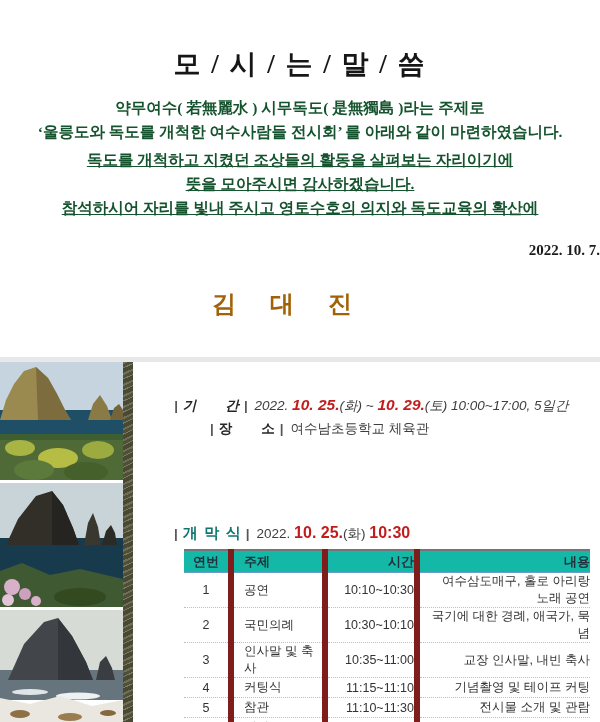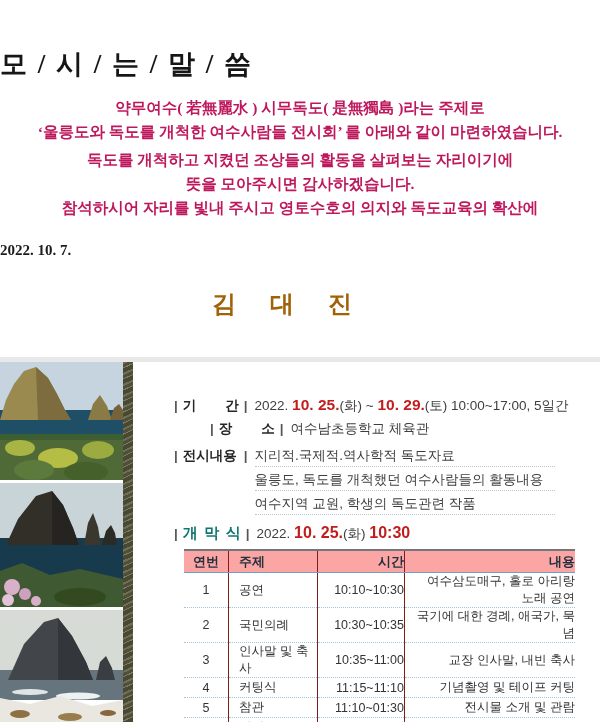--- a/index.html
+++ b/index.html
@@ -1,28 +1,28 @@
 <!DOCTYPE html>
 <html><head>
 <meta charset="utf-8">
 <style>
   html,body{margin:0;padding:0;background:#fff;}
   .canvas{position:relative;width:600px;height:722px;background:#ffffff;overflow:hidden;
           font-family:"Liberation Sans","DejaVu Sans",sans-serif;}
 
   
   .serif{font-family:"Liberation Serif","DejaVu Serif",serif;}
-  .title{position:absolute;top:46px;left:0;width:600px;text-align:left;
+  .title{position:absolute;top:46px;left:0;width:600px;text-align:center;
          font-weight:600;font-size:27px;color:#161616;letter-spacing:2px;}
-  .para{position:absolute;left:0;width:600px;text-align:center;color:#be185d;
+  .para{position:absolute;left:0;width:600px;text-align:center;color:#14532d;
         font-weight:700;font-size:15.5px;}
   .para .ln{line-height:24px;height:24px;}
   .intro{top:96px;}
-  .bodytxt{top:148px;}
-  .datep{position:absolute;top:242px;left:0;width:600px;text-align:left;
+  .bodytxt{top:148px;text-decoration:underline;}
+  .datep{position:absolute;top:242px;left:0;width:600px;text-align:right;
          font-weight:700;font-size:15px;color:#1c1c1c;}
   .sig{position:absolute;top:288px;left:186px;white-space:nowrap;}
   .sig .org{display:inline-block;vertical-align:middle;font-weight:600;font-size:14.5px;
             color:#1a1a1a;letter-spacing:3px;line-height:16px;}
   .sig .name{display:inline-block;vertical-align:middle;margin-left:26px;font-weight:600;
              font-size:24px;color:#a16207;letter-spacing:14px;}
 
   
   .divider{position:absolute;top:357px;left:0;width:600px;height:5px;background:#e8e8e8;}
 
@@ -35,39 +35,39 @@
   .strip{position:absolute;left:123px;top:362px;width:10px;height:360px;background:#57573f;
          background-image:repeating-linear-gradient(155deg,#6f6f55 0 2px,#50503a 2px 5px,#7b7b60 5px 6px,#484834 6px 10px);}
 
   
   .inforow{position:absolute;left:174px;white-space:nowrap;font-size:13.5px;color:#3e3e3e;}
   .bar{color:#555;font-weight:700;}
   .lbl{display:inline-block;width:56px;margin:0 5px;text-align:justify;text-align-last:justify;
        font-weight:700;color:#262626;}
   .val{margin-left:7px;}
   .red{color:#c21d1d;font-weight:700;font-size:15.5px;}
-  .row-period{top:396px;}
+  .row-period{top:396px;font-style:italic;}
   .row-place{top:420px;margin-left:36px;}
   .row-exhibit{top:447px;}
   .row-exhibit .exlines{display:inline-block;vertical-align:top;margin-left:7px;}
   .exline{width:300px;line-height:17px;padding-bottom:2px;border-bottom:1px dotted #b4c6d4;
           margin-bottom:4px;}
   .row-opening{top:524px;font-size:13.5px;}
   .row-opening .lbl{color:#0f766e;font-size:15px;width:58px;}
   .row-opening .red{font-size:16px;}
 
   
   .sched{position:absolute;left:184px;top:549px;width:367px;border-collapse:collapse;
          table-layout:fixed;font-size:12.5px;color:#333;
          border-top:2px solid #737578;border-bottom:1px solid #8ba3b5;}
-  .sched th{background:#fca5a5;color:#21303d;font-weight:700;height:21px;padding:0;
+  .sched th{background:#14b8a6;color:#21303d;font-weight:700;height:21px;padding:0;
             border-bottom:1px solid #6f9fc8;font-size:13px;}
   .sched td{height:19px;padding:0;border-bottom:1px dotted #a9c4da;}
   .sched tr:last-child td{border-bottom:none;}
-  .sched th+th,.sched td+td{border-left:1px solid #7f1d1d;}
+  .sched th+th,.sched td+td{border-left:6px solid #7f1d1d;}
   .c-num{width:44px;text-align:center;}
   .c-topic{width:78px;text-align:left;padding-left:10px !important;}
   .c-time{width:86px;text-align:right;}
   .c-desc{width:159px;text-align:right;padding-left:11px !important;}
 </style>
 </head>
 <body>
 
 <div class="canvas">
 
@@ -146,27 +146,20 @@
   <div class="strip"></div>
 
   <div class="inforow row-period">
     <span class="bar">|</span><span class="lbl">기 간</span><span class="bar">|</span><span class="val"><span>2022. </span><span class="red">10. 25.</span><span>(화) ~ </span><span class="red">10. 29.</span><span>(토) 10:00~17:00, 5일간</span></span>
   </div>
 
   <div class="inforow row-place">
     <span class="bar">|</span><span class="lbl">장 소</span><span class="bar">|</span><span class="val">여수남초등학교 체육관</span>
   </div>
 
-  <div class="inforow row-exhibit">
-    <span class="bar">|</span><span class="lbl">전시내용</span><span class="bar">|</span><span class="exlines">
-      <div class="exline">지리적.국제적.역사학적 독도자료</div>
-      <div class="exline">울릉도, 독도를 개척했던 여수사람들의 활동내용</div>
-      <div class="exline">여수지역 교원, 학생의 독도관련 작품</div>
-    </span>
-  </div>
 
   <div class="inforow row-opening">
     <span class="bar">|</span><span class="lbl">개 막 식</span><span class="bar">|</span><span class="val"><span>2022. </span><span class="red">10. 25.</span><span>(화) </span><span class="red">10:30</span></span>
   </div>
 
   <table class="sched">
     <thead>
       <tr>
         <th class="c-num">연번</th>
         <th class="c-topic">주제</th>
@@ -177,39 +170,39 @@
     <tbody>
       <tr>
         <td class="c-num">1</td>
         <td class="c-topic">공연</td>
         <td class="c-time">10:10~10:30</td>
         <td class="c-desc">여수삼도매구, 홀로 아리랑 노래 공연</td>
       </tr>
       <tr>
         <td class="c-num">2</td>
         <td class="c-topic">국민의례</td>
-        <td class="c-time">10:30~10:35</td>
+        <td class="c-time">10:30~10:10</td>
         <td class="c-desc">국기에 대한 경례, 애국가, 묵념</td>
       </tr>
       <tr>
         <td class="c-num">3</td>
         <td class="c-topic">인사말 및 축사</td>
         <td class="c-time">10:35~11:00</td>
         <td class="c-desc">교장 인사말, 내빈 축사</td>
       </tr>
       <tr>
         <td class="c-num">4</td>
         <td class="c-topic">커팅식</td>
         <td class="c-time">11:15~11:10</td>
         <td class="c-desc">기념촬영 및 테이프 커팅</td>
       </tr>
       <tr>
         <td class="c-num">5</td>
         <td class="c-topic">참관</td>
-        <td class="c-time">11:10~01:30</td>
+        <td class="c-time">11:10~11:30</td>
         <td class="c-desc">전시물 소개 및 관람</td>
       </tr>
       <tr>
         <td class="c-num">6</td>
         <td class="c-topic">폐회</td>
         <td class="c-time">11:30~</td>
         <td class="c-desc"></td>
       </tr>
     </tbody>
   </table>

